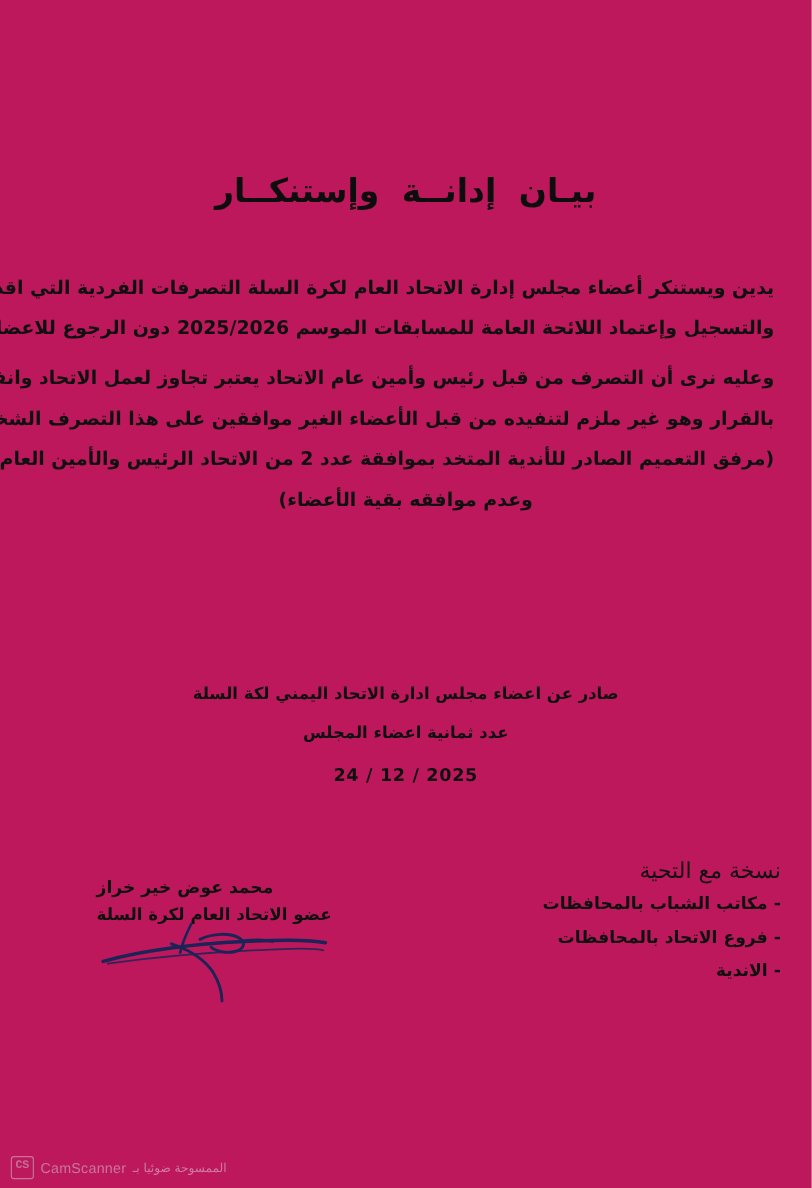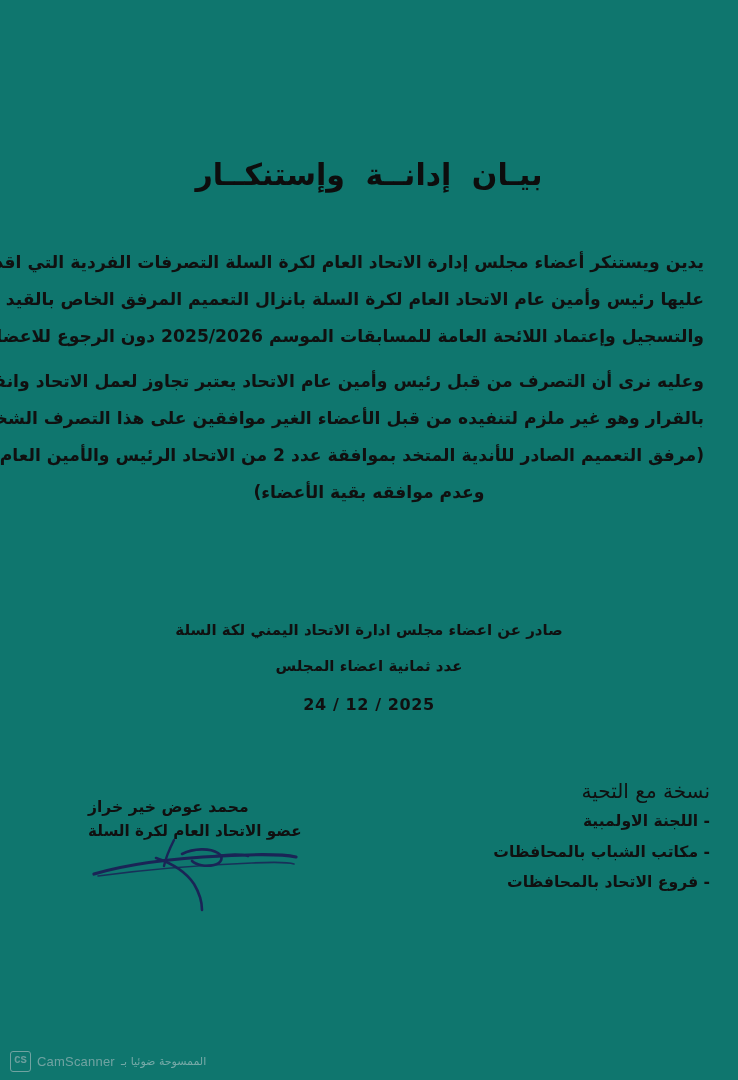--- a/index.html
+++ b/index.html
@@ -6,21 +6,21 @@
   html, body {
     margin: 0;
     padding: 0;
     background: #ffffff;
   }
   #page {
     position: relative;
     width: 738px;
     height: 1080px;
     margin: 0 auto;
-    background: #0f766e;
+    background: #be185d;
     overflow: hidden;
     font-family: "DejaVu Sans", "Liberation Sans", sans-serif;
     color: #111111;
   }
 
   
   .doc-title {
     position: absolute;
     top: 157px;
     left: 0;
@@ -176,21 +176,20 @@
 </style>
 </head>
 <body>
 
 <div id="page">
 
   <div class="doc-title">بيـان  إدانــة  وإستنكــار</div>
 
   <div class="body-block">
     <div class="body-line">يدين ويستنكر أعضاء مجلس إدارة الاتحاد العام لكرة السلة التصرفات الفردية التي اقدم</div>
-    <div class="body-line">عليها رئيس  وأمين عام الاتحاد العام لكرة السلة بانزال التعميم المرفق الخاص بالقيد</div>
     <div class="body-line">والتسجيل وإعتماد اللائحة العامة للمسابقات الموسم 2025/2026 دون الرجوع للاعضاء</div>
     <div class="para-gap"></div>
     <div class="body-line">وعليه نرى أن التصرف من قبل رئيس وأمين عام الاتحاد يعتبر تجاوز لعمل الاتحاد وانفراد</div>
     <div class="body-line">بالقرار وهو غير ملزم لتنفيده من قبل الأعضاء الغير موافقين على هذا التصرف الشخصي</div>
     <div class="body-line">(مرفق التعميم الصادر للأندية المتخد بموافقة عدد 2 من الاتحاد الرئيس والأمين العام</div>
     <div class="body-line">وعدم موافقه بقية الأعضاء)</div>
   </div>
 
   <div class="closing-block">
     <div class="closing-line">صادر عن اعضاء مجلس ادارة الاتحاد اليمني لكة السلة</div>
@@ -208,23 +207,23 @@
         <path d="M74 24 C 92 30, 104 38, 112 50 C 118 60, 120 68, 120 76" stroke-width="2.6"></path>
         <path d="M92 6 C 88 14, 84 22, 82 32" stroke-width="2.4"></path>
         <path d="M100 20 C 112 14, 128 14, 136 19 C 142 23, 140 29, 132 31 C 124 33, 114 31, 110 27" stroke-width="2.6"></path>
         <path d="M134 22 C 148 20, 160 20, 166 22" stroke-width="2.4"></path>
       </g>
     </svg>
   </div>
 
   <div class="cc-block">
     <div class="cc-head">نسخة مع التحية</div>
-    <div class="cc-item">- اللجنة الاولمبية</div>
     <div class="cc-item">- مكاتب الشباب بالمحافظات</div>
     <div class="cc-item">- فروع الاتحاد بالمحافظات</div>
+    <div class="cc-item">- الاندية</div>
   </div>
 
   <div class="watermark">
     <div class="wm-logo">CS</div>
     <div class="wm-text">CamScanner</div>
     <div class="wm-ar">الممسوحة ضوئيا بـ</div>
   </div>
 
 </div>
 

